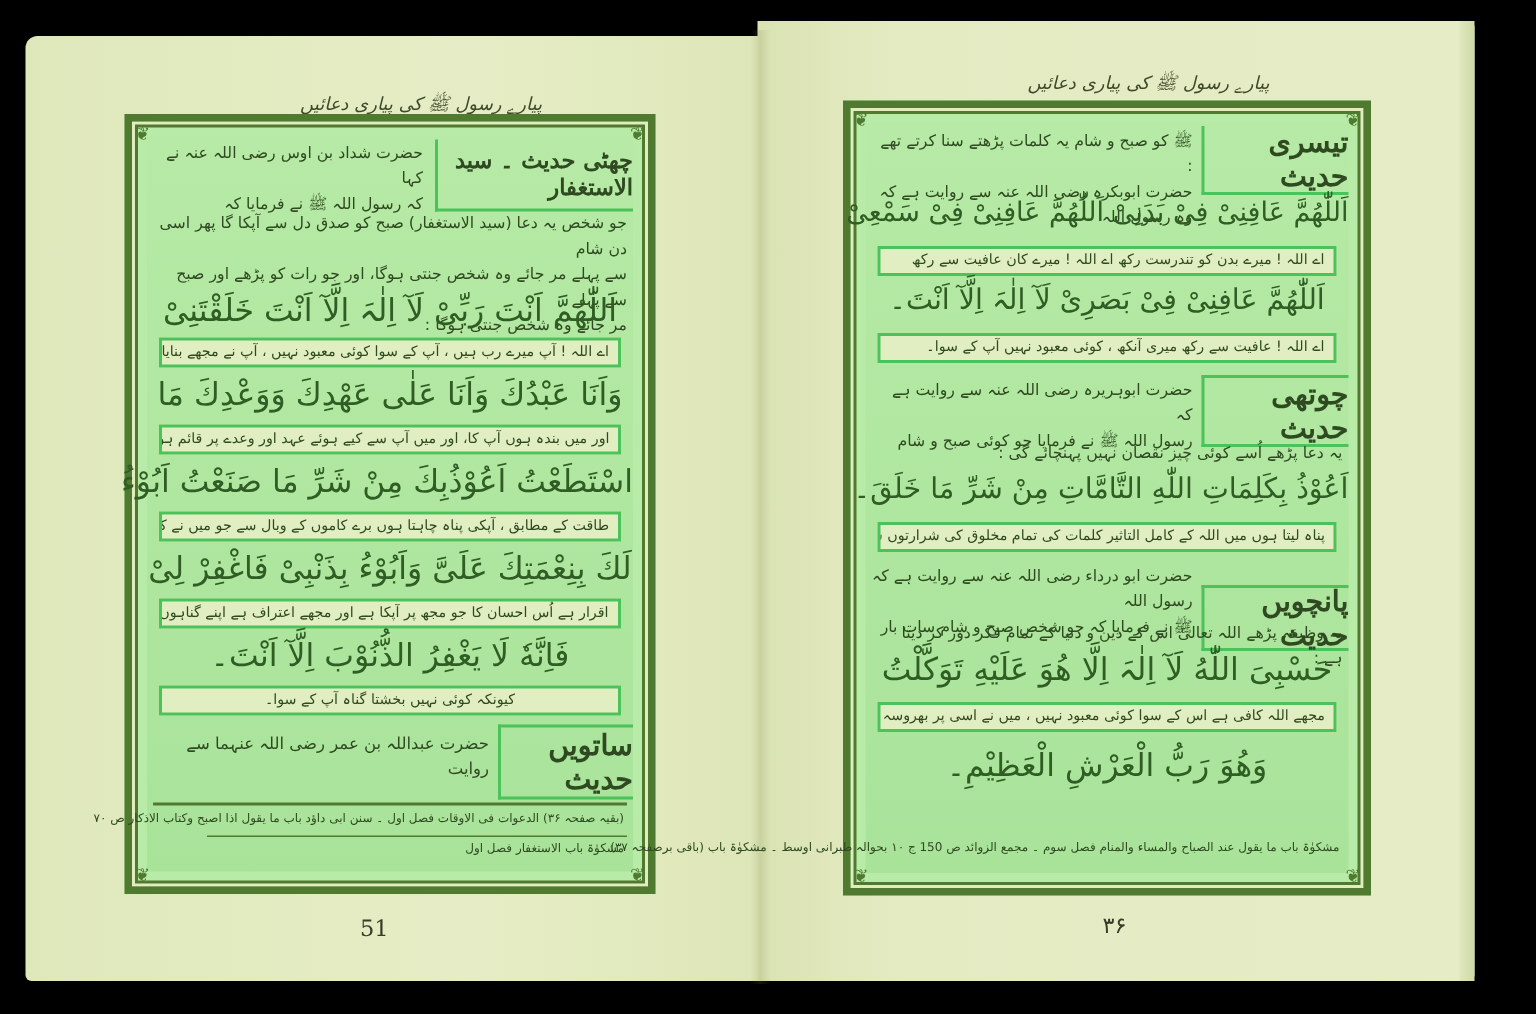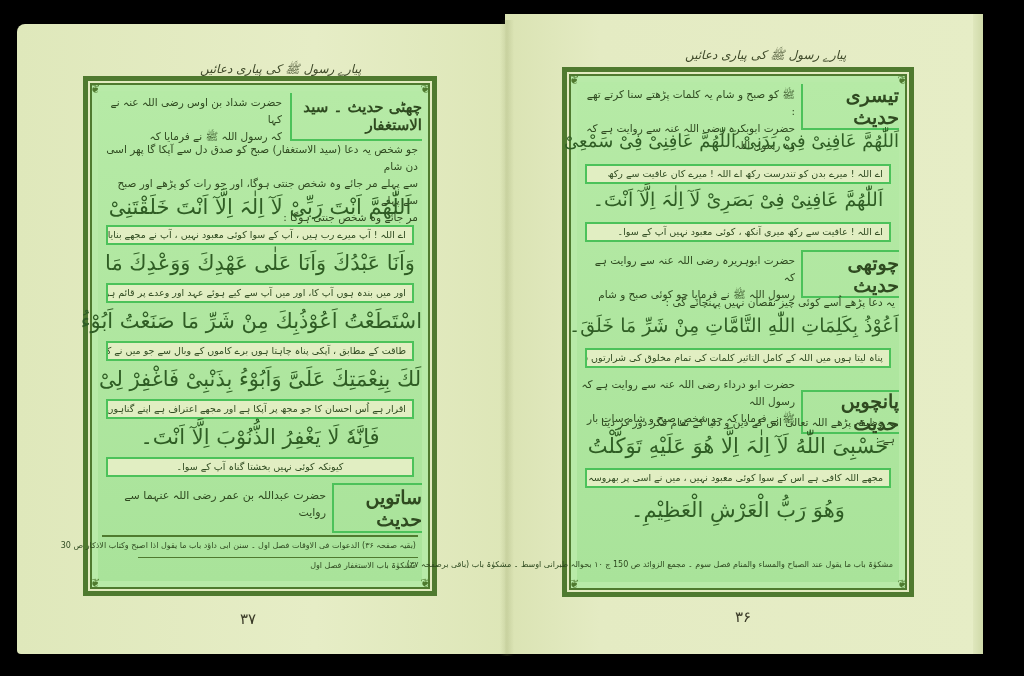--- a/index.html
+++ b/index.html
@@ -58,30 +58,30 @@
     <div class="ar" style="left:0;right:0;top:334px;">فَاِنَّهٗ لَا یَغْفِرُ الذُّنُوْبَ اِلَّآ اَنْتَ۔</div>
     <div class="tr" style="left:8px;right:8px;top:366px;text-align:center;">کیونکہ کوئی نہیں بخشتا گناہ آپ کے سوا۔</div>
 
     <div class="head-box" style="right:0;top:392px;width:88px;height:46px;border-top:2px solid #4cc25a;">
       <span>ساتویں حدیث</span>
     </div>
     <div class="ur" style="right:96px;left:4px;top:396px;font-size:11px;">
       <div>حضرت عبداللہ بن عمر رضی اللہ عنہما سے روایت</div>
     </div>
     <div class="rule" style="left:4px;right:4px;top:444px;"></div>
-    <div class="fn" style="right:6px;top:450px;">(بقیہ صفحہ ۳۶) الدعوات فی الاوقات فصل اول ۔ سنن ابی داؤد باب ما یقول اذا اصبح وکتاب الاذکار ص 30</div>
+    <div class="fn" style="right:6px;top:450px;">(بقیہ صفحہ ۳۶) الدعوات فی الاوقات فصل اول ۔ سنن ابی داؤد باب ما یقول اذا اصبح وکتاب الاذکار ص ۷۰</div>
     <div class="rule" style="left:40px;right:4px;top:466px;height:1px;"></div>
     <div class="fn" style="right:6px;top:470px;">مشکوٰۃ باب الاستغفار فصل اول</div>
   </div>
   <span class="orn" style="left:2px;top:2px;">❦</span>
   <span class="orn" style="right:2px;top:2px;">❦</span>
   <span class="orn" style="left:2px;bottom:2px;">❦</span>
   <span class="orn" style="right:2px;bottom:2px;">❦</span>
 </div>
-<div class="pno" style="left:240px;top:610px;">۳۷</div>
+<div class="pno" style="left:240px;top:610px;">51</div>
 
 <div class="frame" style="left:562px;top:67px;width:342px;height:520px;">
   <div class="frame-inner">
 
     <div class="head-box" style="right:0;top:2px;width:96px;height:44px;">
       <span>تیسری حدیث</span>
     </div>
     <div class="ur" style="right:104px;left:4px;top:4px;">
       <div>ﷺ کو صبح و شام یہ کلمات پڑھتے سنا کرتے تھے :</div>
       <div>حضرت ابوبکرہ رضی اللہ عنہ سے روایت ہے کہ وہ رسول اللہ</div>

